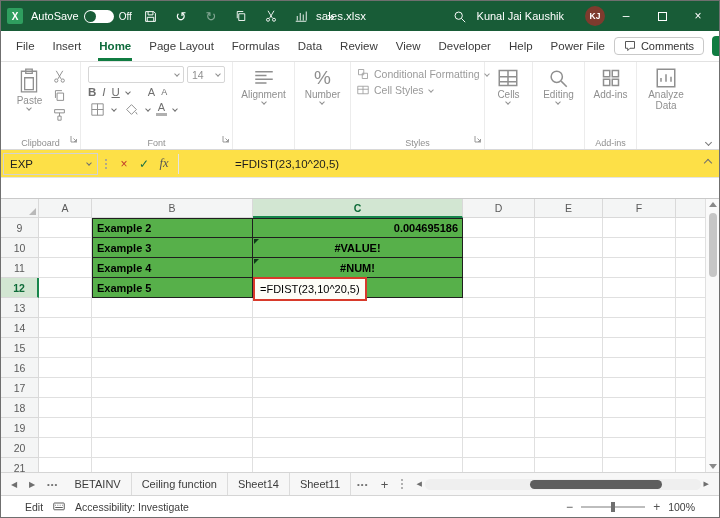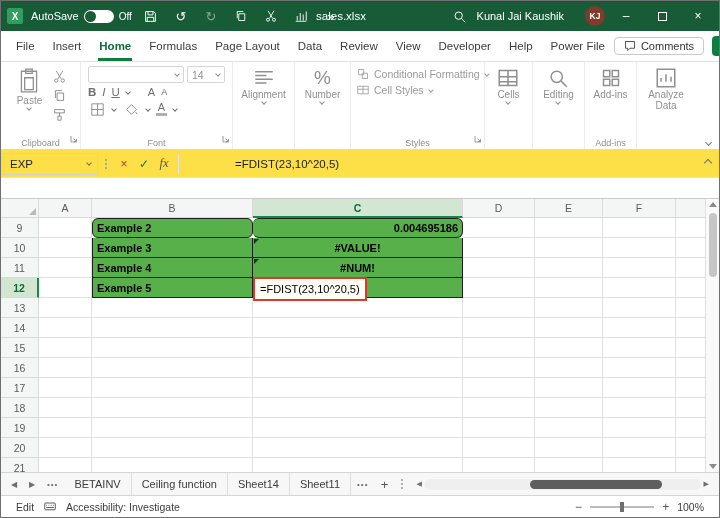--- a/index.html
+++ b/index.html
@@ -80,21 +80,21 @@
   .corner { position:relative; }
   .corner::after { content:""; position:absolute; right:2px; bottom:2px; border-bottom:7px solid #B9B9B9; border-left:7px solid transparent; }
   .rows { flex:1; overflow:hidden; }
   .gr { display:flex; height:20px; flex-shrink:0; font-size:11px; color:#222; }
   .rh { width:38px; background:#F4F5F5; border-right:1px solid #D9D9D9; border-bottom:1px solid #D9D9D9; display:flex; align-items:center; justify-content:center; font-size:10.5px; color:#5a5a5a; flex-shrink:0; }
   .rh.sel { background:#D2E6D2; color:#0E6B38; border-right:2px solid #17864B; font-weight:bold; }
   .ca{width:53px;} .cb{width:161px;} .cc{width:210px;} .cd{width:72px;} .ce{width:68px;} .cf{width:73px;} .cg{flex:1;}
   .cell { border-right:1px solid #E0E0E0; border-bottom:1px solid #E0E0E0; flex-shrink:0; position:relative; }
   .grn { background:#57B04A; border-right:1px solid #1f1f1f; border-bottom:1px solid #1f1f1f; font-weight:bold; color:#000; display:flex; align-items:center; padding:0 4px; }
   .gb { border-left:1px solid #1f1f1f; }
-  .gt { border-top:1px solid #1f1f1f;border-radius:6px; }
+  .gt { border-top:1px solid #1f1f1f; }
   .num { justify-content:flex-end; }
   .ctr { justify-content:center; }
   .err::before { content:""; position:absolute; left:1px; top:1px; border-top:5px solid #0D3B17; border-right:5px solid transparent; }
   .editspan { position:absolute; left:0; top:-1px; z-index:3; background:#FDFDF6; border:2px solid #D83A2B; height:24px; display:flex; align-items:center; padding:0 5px; font-weight:400; white-space:nowrap; font-size:11px; }
   .vscroll { position:absolute; top:0; right:0; bottom:0; width:14px; background:#FAFAFA; border-left:1px solid #E0E0E0; display:flex; flex-direction:column; align-items:center; padding:3px 0; }
   .tri-up { border-left:4px solid transparent; border-right:4px solid transparent; border-bottom:5px solid #8a8a8a; }
   .tri-dn { border-left:4px solid transparent; border-right:4px solid transparent; border-top:5px solid #8a8a8a; margin-top:auto; }
   .vthumb { width:8px; height:64px; background:#C6C6C6; border-radius:4px; margin-top:6px; }
 
   
@@ -103,21 +103,21 @@
   .sdots { padding:0 6px; color:#6f6f6f; letter-spacing:1px; font-size:8px; }
   .stab { padding:0 10px; height:100%; display:flex; align-items:center; border-right:1px solid #DCDCDC; white-space:nowrap; }
   .stab:first-of-type { border-left:1px solid #DCDCDC; }
   .addsheet { width:20px; text-align:center; font-size:13px; color:#555; }
   .hscroll { flex:1; display:flex; align-items:center; margin:0 6px; gap:3px; }
   .htrack { flex:1; height:11px; background:#EFEFEF; border-radius:6px; position:relative; }
   .hthumb { position:absolute; left:38%; width:48%; top:1px; bottom:1px; background:#5E5E5E; border-radius:5px; }
   .harrow { font-size:7px; color:#6f6f6f; }
 
   
-  .statusbar { height:22px; background:#fff; border-top:1px solid #D5D5D5; display:flex; align-items:center; padding:0 15px; flex-shrink:0; font-size:10.5px; color:#3c3c3c; gap:10px; }
+  .statusbar { height:22px; background:#fff; border-top:1px solid #D5D5D5; display:flex; align-items:center; padding:0 24px; flex-shrink:0; font-size:10.5px; color:#3c3c3c; gap:10px; }
   .sb-ico svg { stroke:#3c3c3c; fill:none; stroke-width:1.1; }
   .zoomctl { margin-left:auto; display:flex; align-items:center; gap:8px; }
   .zslider { width:64px; height:2px; background:#BDBDBD; position:relative; }
   .zknob { position:absolute; left:46%; top:-4px; width:4px; height:10px; background:#6f6f6f; }
   .zsign { font-size:12px; color:#555; }
 </style>
 </head>
 <body>
 
 <div class="app">
@@ -177,22 +177,22 @@
           <span class="maxbox"></span>
         </span>
       <span class="winbtn">×</span>
     </div>
   </div>
 
   <div class="tabsrow">
     <span class="rtab">File</span>
     <span class="rtab">Insert</span>
     <span class="rtab active">Home</span>
+    <span class="rtab">Page Layout</span>
     <span class="rtab">Formulas</span>
-    <span class="rtab">Page Layout</span>
     <span class="rtab">Data</span>
     <span class="rtab">Review</span>
     <span class="rtab">View</span>
     <span class="rtab">Developer</span>
     <span class="rtab">Help</span>
     <span class="rtab">Power File</span>
     <span class="tabs-right">
       <span class="comments-btn">
         <svg width="12" height="12" viewBox="0 0 16 16">
             <path d="M2 2h12v9H8l-3 3v-3H2z"></path>

